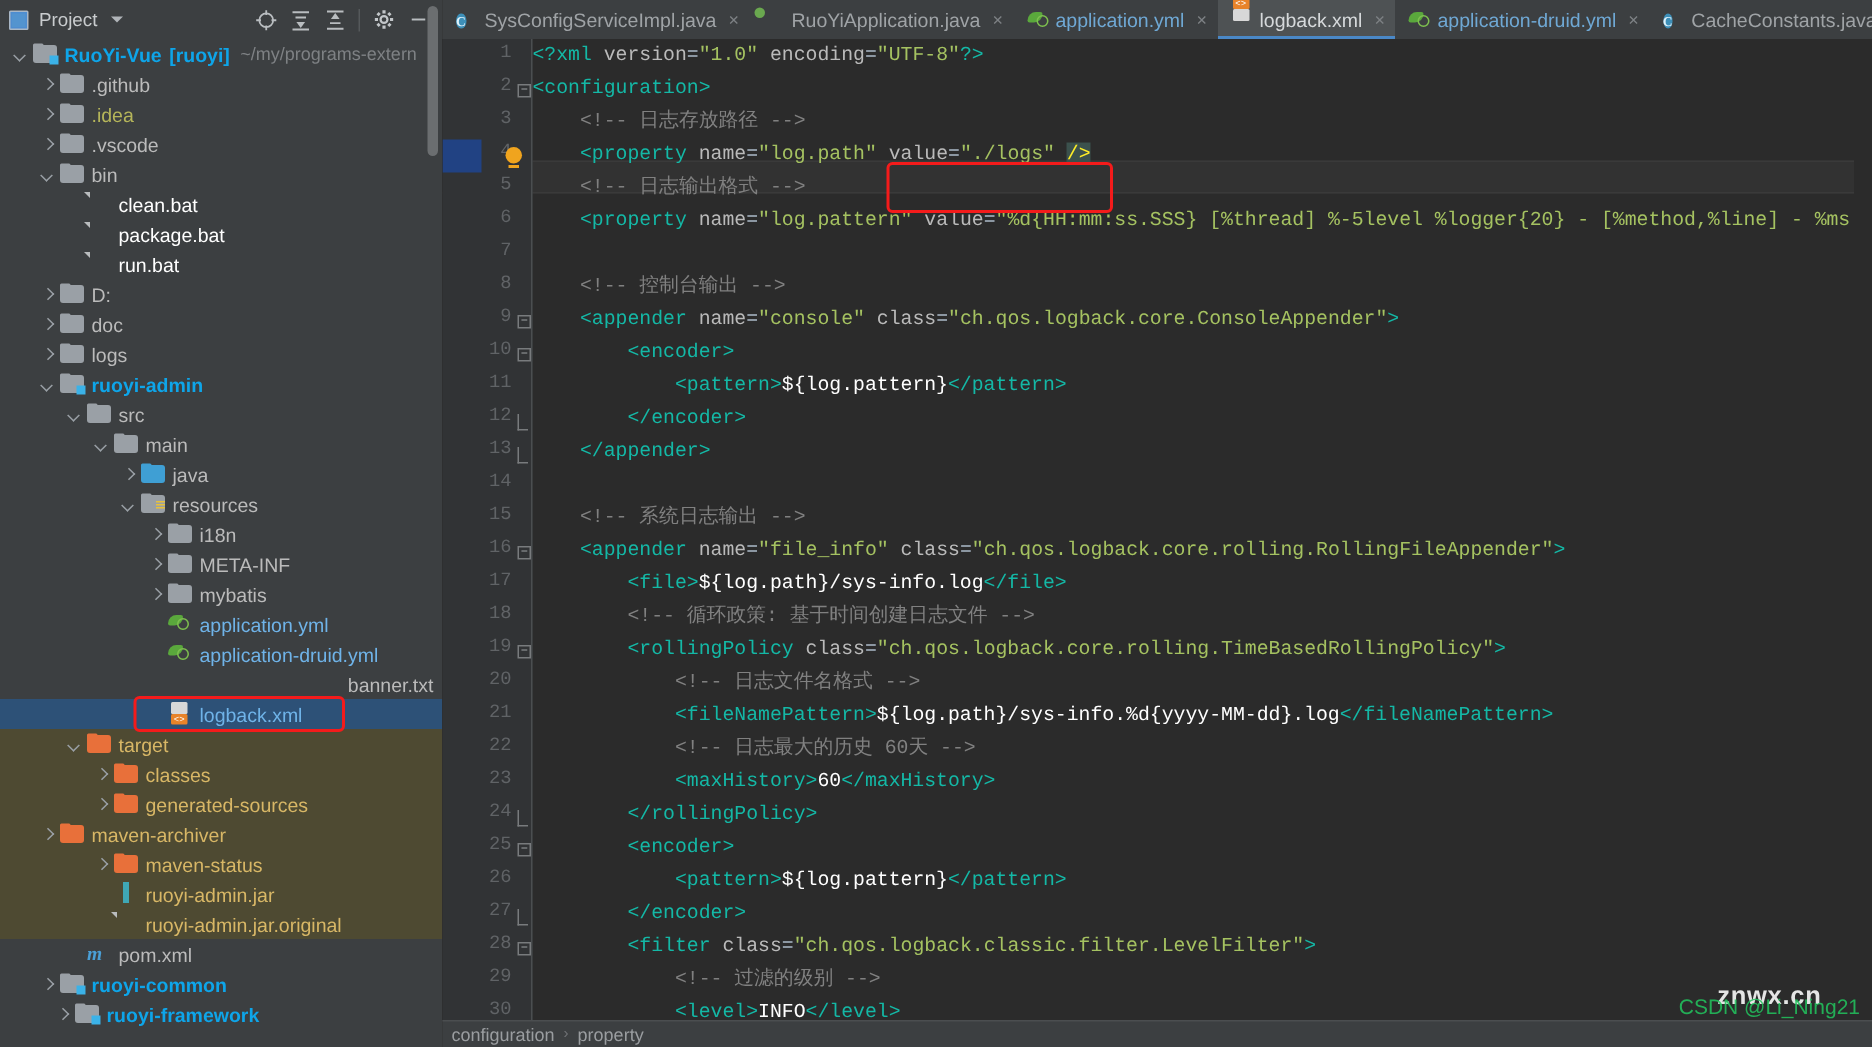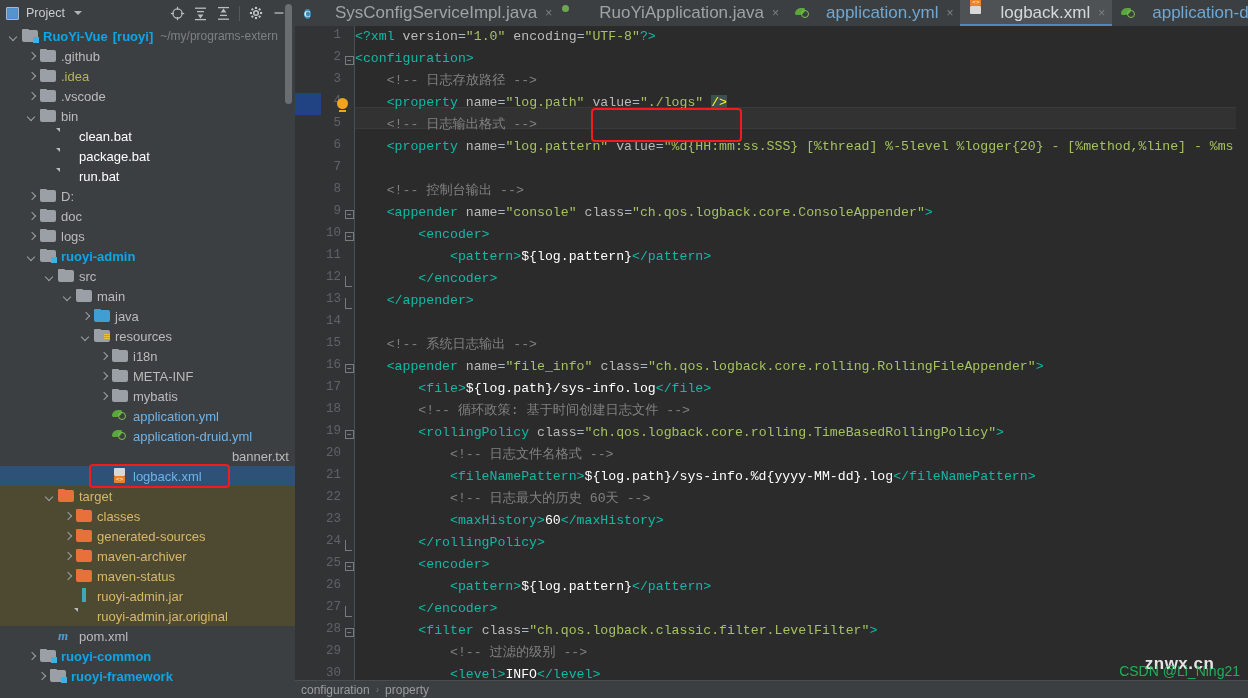--- a/index.html
+++ b/index.html
@@ -152,21 +152,21 @@
     overflow: hidden; white-space: nowrap;
   }
   .tab {
     display: flex; align-items: center; gap: 5px; padding: 0 7px 0 9px;
     font-size: 12.5px; color: #9fa3a6; position: relative; flex: 0 0 auto;
   }
   .tab.active { background: #4e5254; color: #d6d9db; }
   .tab.active::after {
     content:""; position:absolute; left:0; right:0; bottom:0; height:2px; background:#4a88c7;
   }
-  .tab .tab-label { font-size: 17px; margin-left: 12px; }
+  .tab .tab-label { font-size: 13px; }
   .tab .tab-label.blue { color: #6fa8d4; }
   .tab-close { color: #7d8184; font-size: 12px; margin-left: 3px; }
   .tab-ic { width: 14px; height: 14px; position: relative; flex: 0 0 14px; }
   .ic-class {
     width: 13px; height: 13px; border-radius: 50%; background: #3d8fb8;
     color: #dff1fa; font-size: 9px; line-height: 13px; text-align: center;
     font-family: "Liberation Serif", serif; font-weight: bold;
   }
   .ic-springboot {
     width: 13px; height: 13px; border-radius: 50%; background: #3d8fb8; position: relative;
@@ -471,21 +471,21 @@
           </span>
           <span class="node-label orange">classes</span>
         </div>
         <div class="tree-row target-hl" style="padding-left: 62px;">
           <span class="twisty closed"></span>
           <span class="node-icon">
             <span class="ic-folder orange" style="display: block; position: relative;"></span>
           </span>
           <span class="node-label orange">generated-sources</span>
         </div>
-        <div class="tree-row target-hl" style="padding-left: 62px;">
+        <div class="tree-row target-hl" style="padding-left: 26px;">
           <span class="twisty closed"></span>
           <span class="node-icon">
             <span class="ic-folder orange" style="display: block; position: relative;"></span>
           </span>
           <span class="node-label orange">maven-archiver</span>
         </div>
         <div class="tree-row target-hl" style="padding-left: 62px;">
           <span class="twisty closed"></span>
           <span class="node-icon">
             <span class="ic-folder orange" style="display: block; position: relative;"></span>

